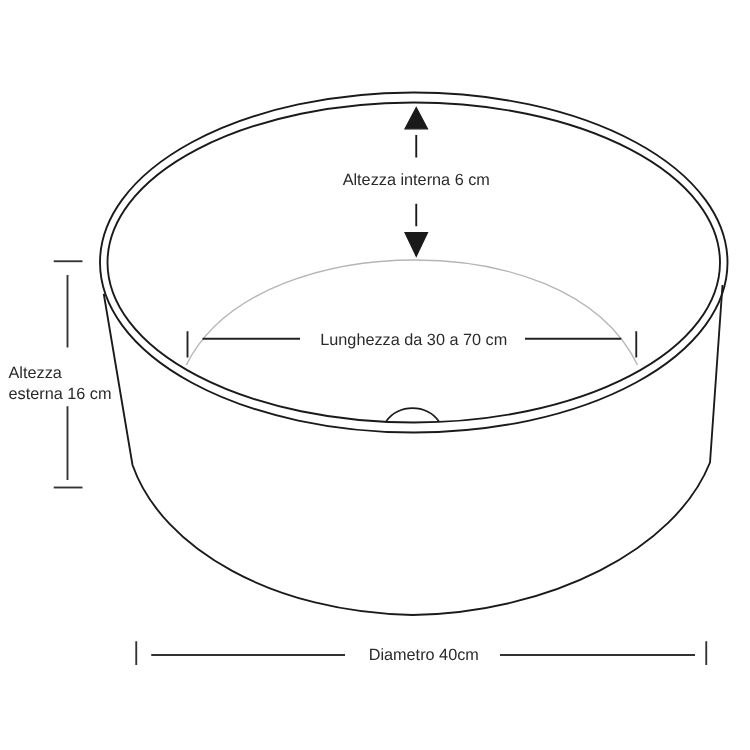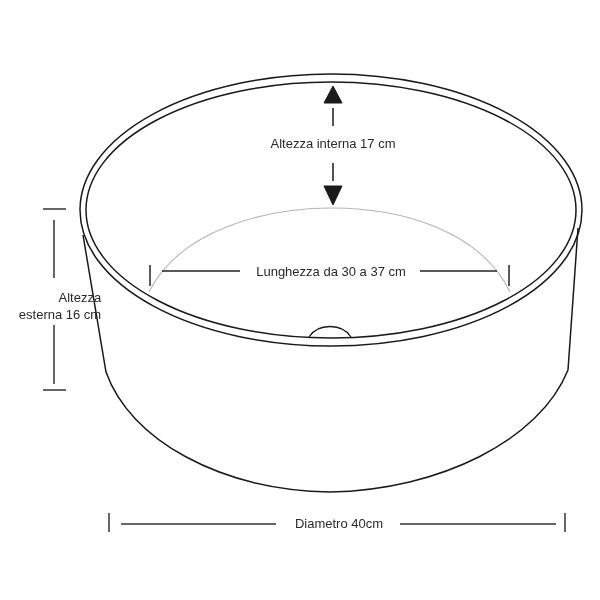--- a/index.html
+++ b/index.html
@@ -3,21 +3,21 @@
 <meta charset="utf-8">
 <style>
   html, body { margin: 0; padding: 0; background: #ffffff; }
   body { width: 600px; height: 600px; position: relative; overflow: hidden; font-family: "Liberation Sans", "DejaVu Sans", sans-serif; }
   #stage { position: absolute; left: 0; top: 0; width: 600px; height: 600px; }
   .lbl { position: absolute; font-size: 13px; color: #2a2a2a; white-space: nowrap; background: #ffffff; line-height: 15px; }
   .lbl-center { transform: translateX(-50%); text-align: center; }
   #lbl-inner-height { left: 333px; top: 136px; background: transparent; }
   #lbl-length { left: 331px; top: 264px; padding: 0 4px; }
   #lbl-diameter { left: 339px; top: 516px; padding: 0 4px; }
-  #lbl-outer-height { left: 60px; top: 289px; text-align: right; line-height: 17px; background: transparent; }
+  #lbl-outer-height { left: 48px; top: 289px; text-align: left; line-height: 17px; background: transparent; }
 </style>
 </head>
 <body>
 
 <div id="stage">
   <svg width="600" height="600" viewBox="0 0 600 600" xmlns="http://www.w3.org/2000/svg">
     <g fill="none" stroke="#1a1a1a" stroke-width="1.5">
 
       <path d="M 83 235 L 106 372 C 130 440, 220 490, 330 492 C 440 490, 540 440, 568 370 L 578 228"></path>
 
@@ -52,20 +52,20 @@
     </g>
 
     <g stroke="#333" stroke-width="1.5">
       <line x1="109" y1="513" x2="109" y2="532"></line>
       <line x1="121" y1="524" x2="276" y2="524"></line>
       <line x1="400" y1="524" x2="556" y2="524"></line>
       <line x1="565" y1="513" x2="565" y2="532"></line>
     </g>
   </svg>
 
-  <div id="lbl-inner-height" class="lbl lbl-center">Altezza interna 17 cm</div>
-  <div id="lbl-length" class="lbl lbl-center">Lunghezza da 30 a 37 cm</div>
+  <div id="lbl-inner-height" class="lbl lbl-center">Altezza interna 6 cm</div>
+  <div id="lbl-length" class="lbl lbl-center">Lunghezza da 30 a 70 cm</div>
   <div id="lbl-outer-height" class="lbl lbl-center">
     <div>Altezza</div>
     <div>esterna 16 cm</div>
   </div>
   <div id="lbl-diameter" class="lbl lbl-center">Diametro 40cm</div>
 </div>
 
 </body></html>

